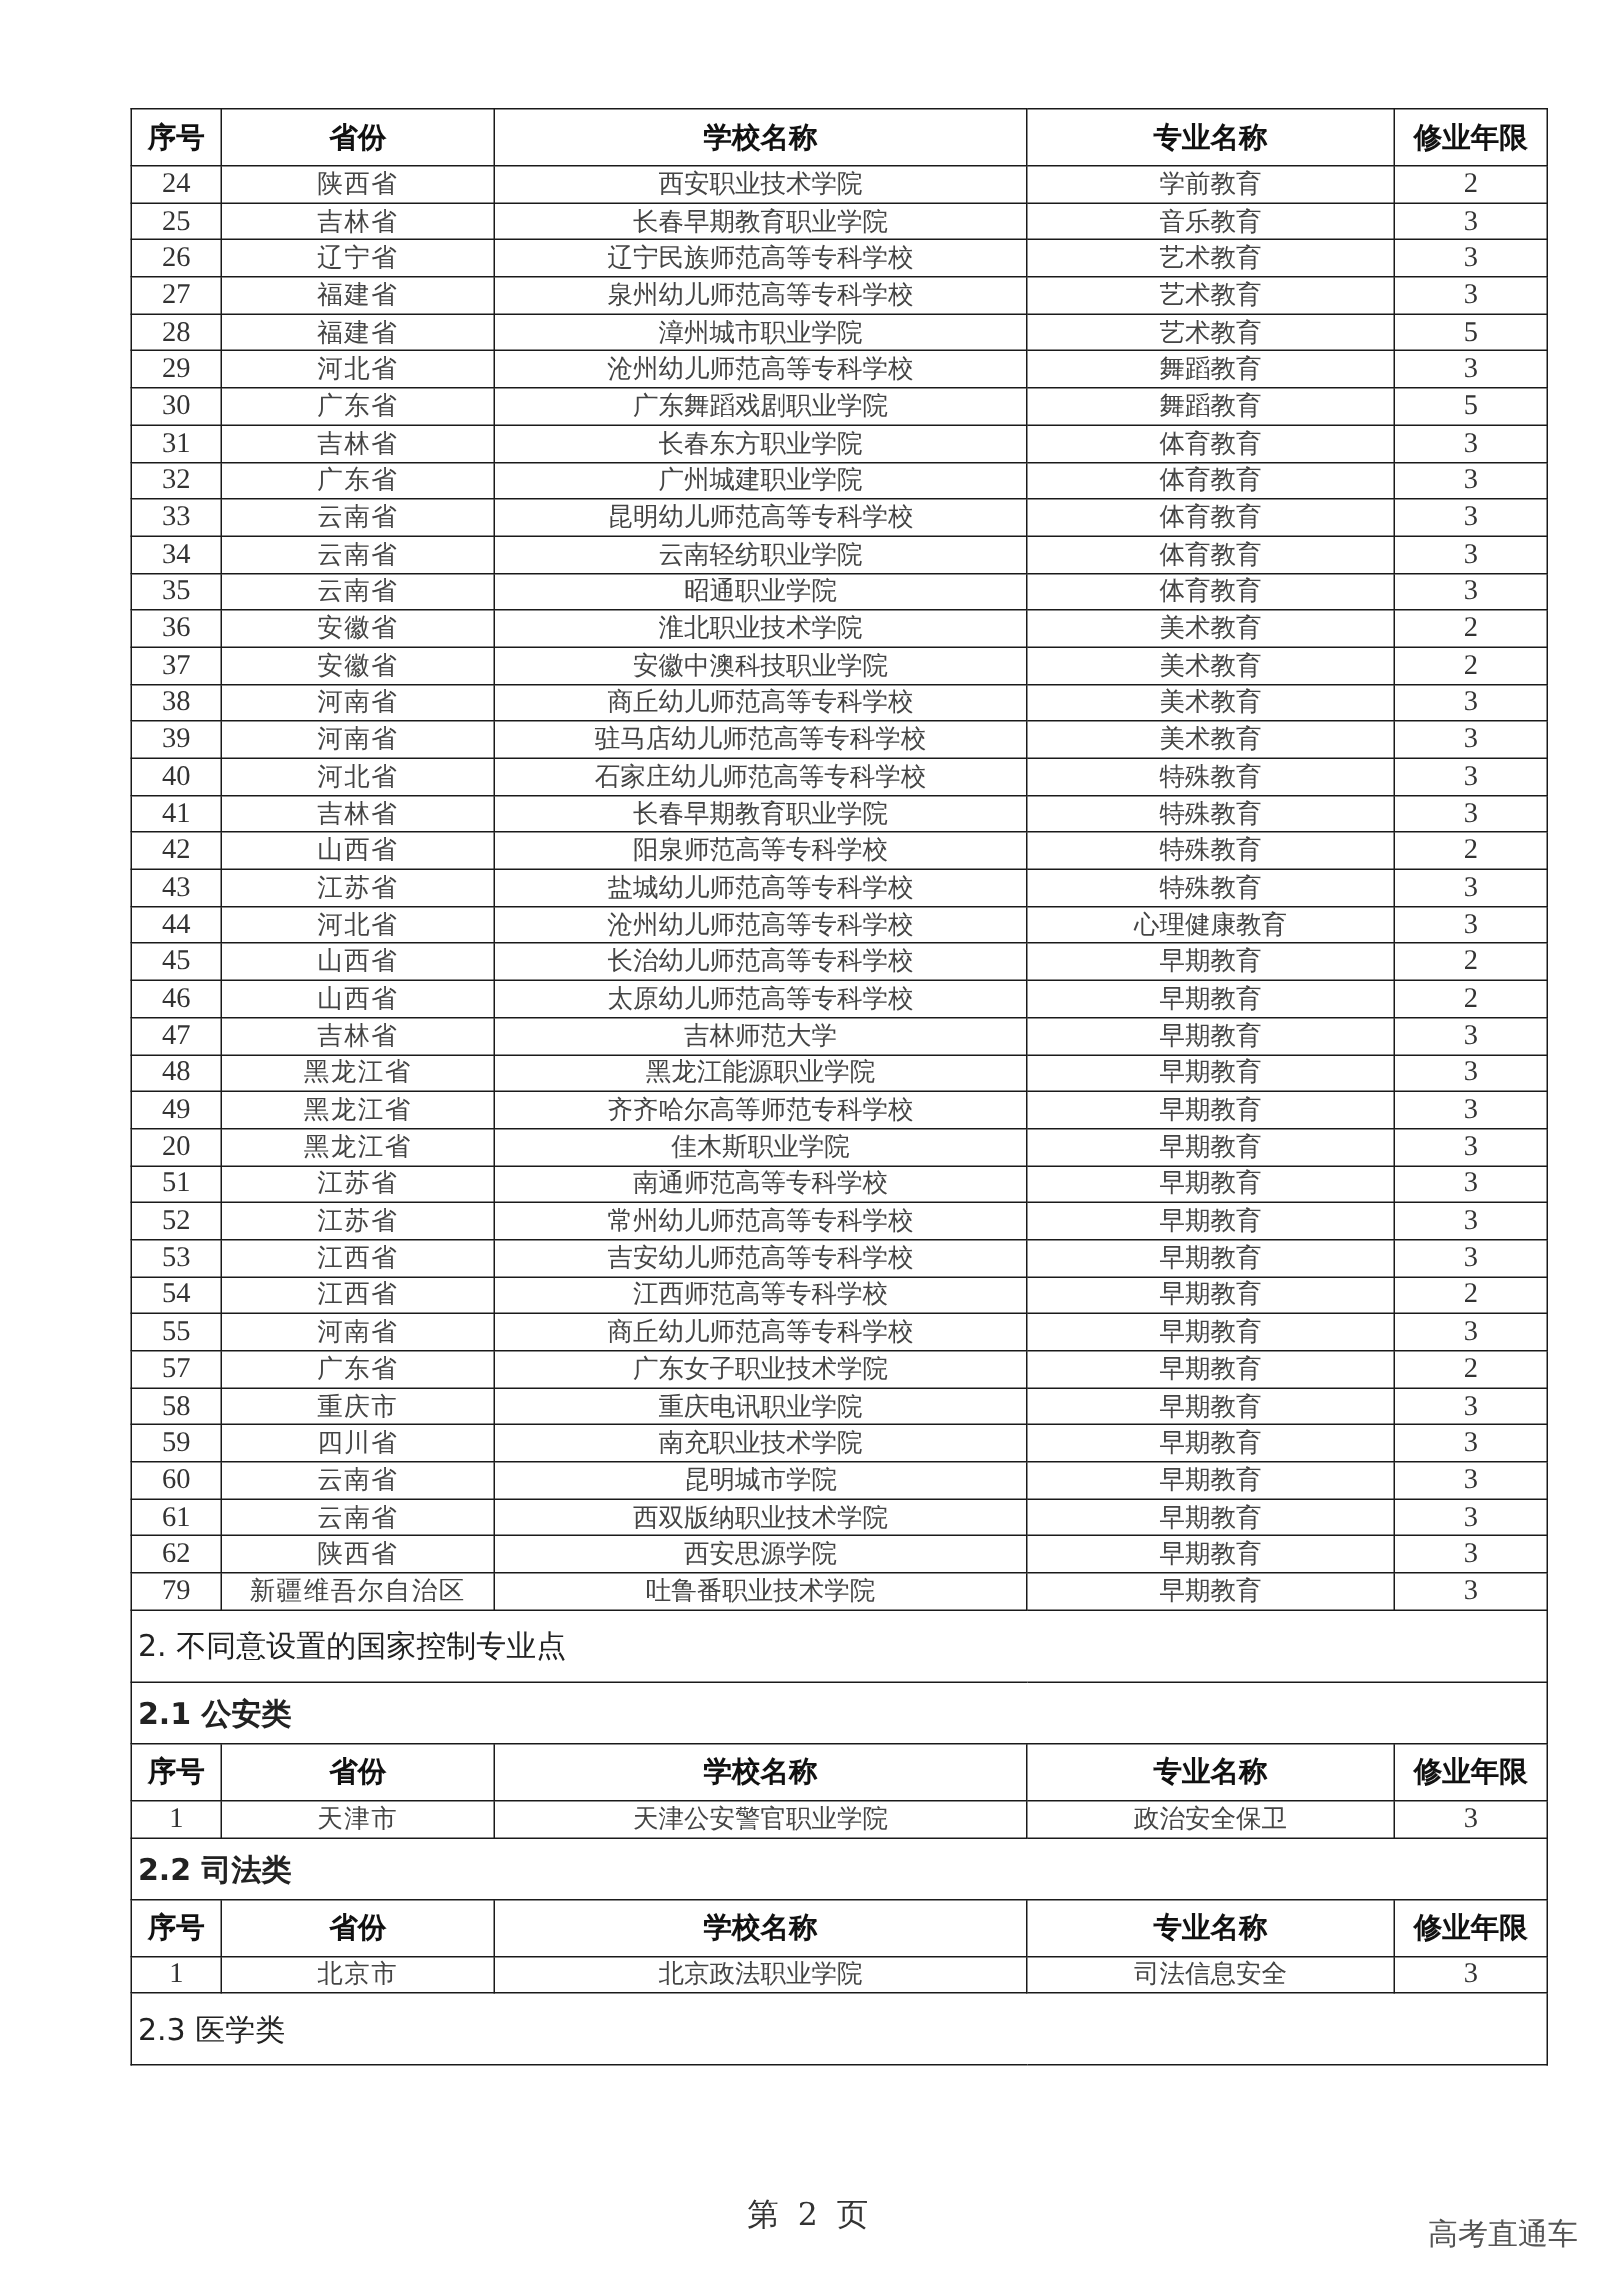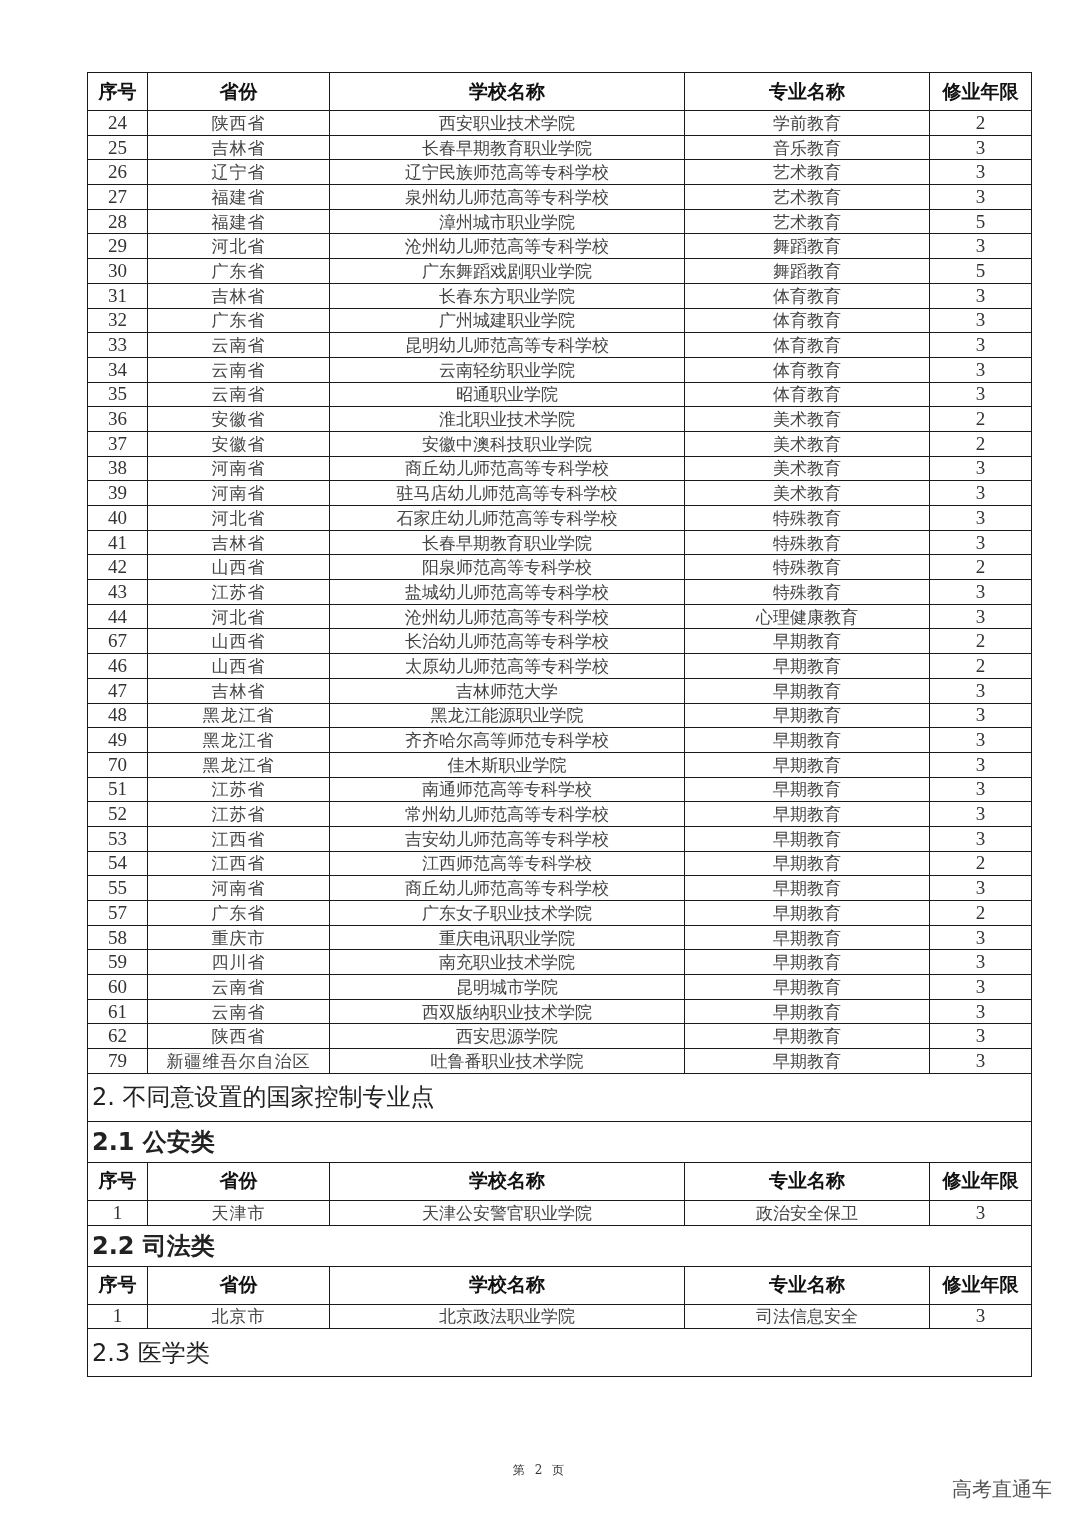--- a/index.html
+++ b/index.html
@@ -8,25 +8,25 @@
   .page { position: absolute; left: 67px; top: 72px; width: 944px; padding-left: 20px; }
   table { border-collapse: collapse; width: 944px; table-layout: fixed; }
   td, th { border: 1.5px solid #1a1a1a; padding: 0; text-align: center; vertical-align: middle;
            white-space: nowrap; overflow: hidden; }
   th { height: 37px; font-family: "DejaVu Sans", "Liberation Sans", sans-serif; font-weight: bold;
        font-size: 19px; color: #111; }
   td { height: 23.7px; font-size: 17px; line-height: 22px; color: #444; }
   td.num { font-family: "Liberation Serif", "DejaVu Serif", serif; font-size: 19px; color: #333; }
   td.prov { letter-spacing: 1px; }
   .section td { text-align: left; font-family: "DejaVu Sans", "Liberation Sans", sans-serif;
-                font-size: 24px; color: #222; padding-left: 4px; }
+                font-size: 20px; color: #222; padding-left: 4px; }
   .section.h2 td { height: 47px; }
   .section.h3 td { height: 40px; font-weight: bold; }
   .footer-page { position: absolute; left: 0; width: 1080px; top: 1462px; text-align: center;
-                 font-size: 12px; color: #333; letter-spacing: 3px; }
+                 font-size: 21px; color: #333; letter-spacing: 3px; }
   .watermark { position: absolute; right: 28px; top: 1476px; font-family: "DejaVu Sans", "Liberation Sans", sans-serif;
                font-size: 20px; color: #555; margin-left: 18px; }
 </style>
 </head>
 <body>
 
 <div class="page">
   <table>
     <colgroup>
       <col style="width:60px">
@@ -186,21 +186,21 @@
           <td class="num">3</td>
         </tr>
         <tr>
           <td class="num">44</td>
           <td class="prov">河北省</td>
           <td>沧州幼儿师范高等专科学校</td>
           <td>心理健康教育</td>
           <td class="num">3</td>
         </tr>
         <tr>
-          <td class="num">67</td>
+          <td class="num">45</td>
           <td class="prov">山西省</td>
           <td>长治幼儿师范高等专科学校</td>
           <td>早期教育</td>
           <td class="num">2</td>
         </tr>
         <tr>
           <td class="num">46</td>
           <td class="prov">山西省</td>
           <td>太原幼儿师范高等专科学校</td>
           <td>早期教育</td>
@@ -221,21 +221,21 @@
           <td class="num">3</td>
         </tr>
         <tr>
           <td class="num">49</td>
           <td class="prov">黑龙江省</td>
           <td>齐齐哈尔高等师范专科学校</td>
           <td>早期教育</td>
           <td class="num">3</td>
         </tr>
         <tr>
-          <td class="num">70</td>
+          <td class="num">20</td>
           <td class="prov">黑龙江省</td>
           <td>佳木斯职业学院</td>
           <td>早期教育</td>
           <td class="num">3</td>
         </tr>
         <tr>
           <td class="num">51</td>
           <td class="prov">江苏省</td>
           <td>南通师范高等专科学校</td>
           <td>早期教育</td>

